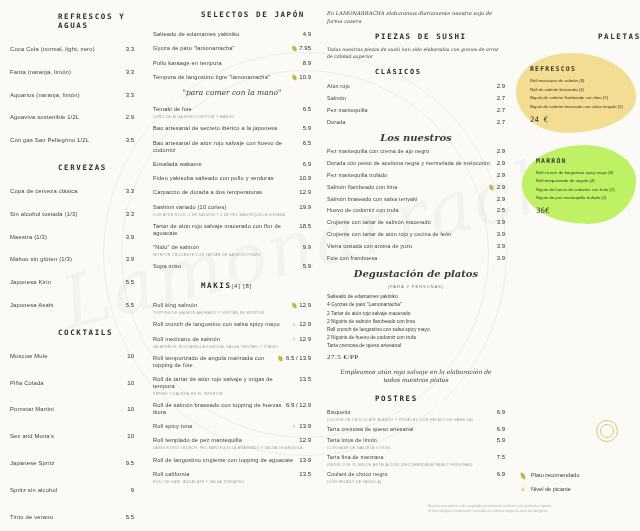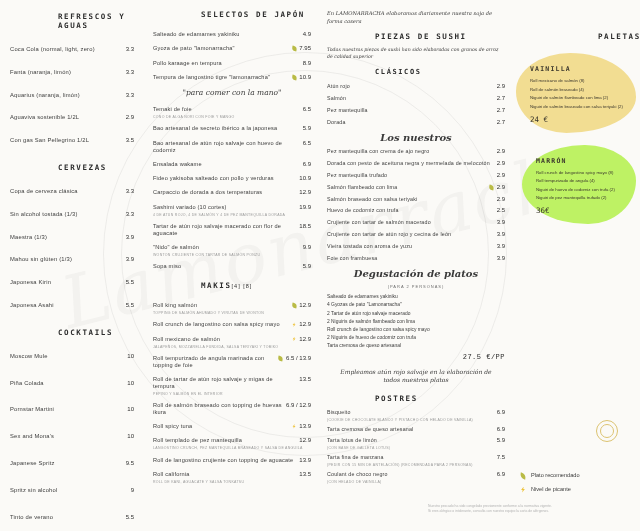--- a/index.html
+++ b/index.html
@@ -68,21 +68,21 @@
   #col-sushi .intro { font-size:5.2px; line-height:1.45; margin-bottom:7px; }
   #col-sushi .subtitle { font-family:"DejaVu Serif", serif; font-style:italic; font-size:4.7px; line-height:1.4; margin-bottom:8px; }
   #col-sushi .sec-title { margin-bottom:6px; }
   #col-sushi .sec-title.sub { font-size:7px; margin-bottom:7px; }
   #col-sushi .row { margin-bottom:4px; }
   #col-sushi .row-main { font-size:5.3px; }
   .script-heading { font-size:10px; text-align:center; margin:6px 0 5px; }
   .degustacion { margin-top:6px; }
   .deg-sub { font-size:4px; letter-spacing:1px; text-align:center; color:#6e6e6e; margin-bottom:4px; }
   .degustacion .plain-line { font-size:4.9px; line-height:1.65; color:#3c3c3c; }
-  .deg-price { text-align:right; font-size:7px; color:#2c2c2c; margin-top:3px; font-family:Liberation Mono, monospace; letter-spacing:.5px; }
+  .deg-price { font-size:7px; color:#2c2c2c; margin-top:3px; font-family:Liberation Serif, serif; letter-spacing:.5px; }
   .claim { font-size:6px; text-align:center; line-height:1.4; margin:7px 8px 9px; }
   .postres-sec { margin-top:2px; }
   .postres-sec .row { margin-bottom:5px; }
 
   
   .paletas-title { margin-left:34px; margin-bottom:12px; }
   .blob { position:relative; padding:12px 10px 9px 14px; margin-bottom:12px; color:#3b372d; }
   .blob-azul    { width:96px;  margin-left:26px; background:#aed3cb; border-radius:62% 38% 50% 50% / 55% 48% 52% 45%; }
   .blob-amarilla{ width:120px; margin-left:0;    background:#f2dd92; border-radius:45% 55% 58% 42% / 48% 55% 45% 52%; }
   .blob-marron  { width:114px; margin-left:6px;  background:#bef264; border-radius:55% 45% 42% 58% / 50% 45% 55% 50%; }
@@ -562,21 +562,21 @@
         </div>
       </div>
   </section>
 </div>
 
 <div class="col" id="col-paletas">
   <h2 class="sec-title paletas-title">PALETAS</h2>
 
 
   <div class="blob blob-amarilla">
-    <div class="b-title">VAINILLA</div>
+    <div class="b-title">REFRESCOS</div>
     <div>
         <div class="plain-line">Roll mexicano de salmón (8)</div>
         <div class="plain-line">Roll de salmón braseado (4)</div>
         <div class="plain-line">Niguiri de salmón flambeado con lima (2)</div>
         <div class="plain-line">Niguiri de salmón braseado con salsa teriyaki (2)</div>
       </div>
     <div class="b-price">24 €</div>
   </div>
 
   <div class="blob blob-marron">

